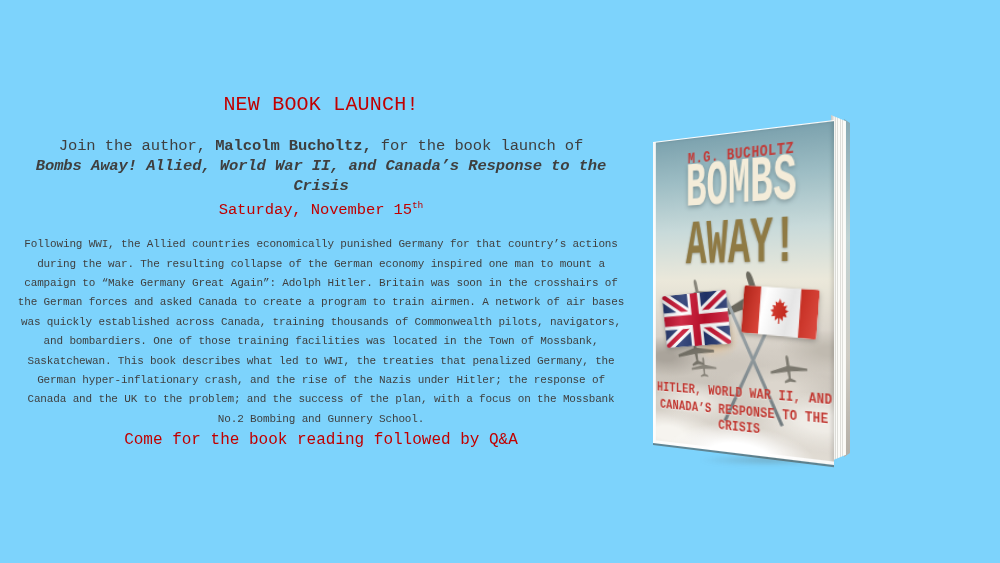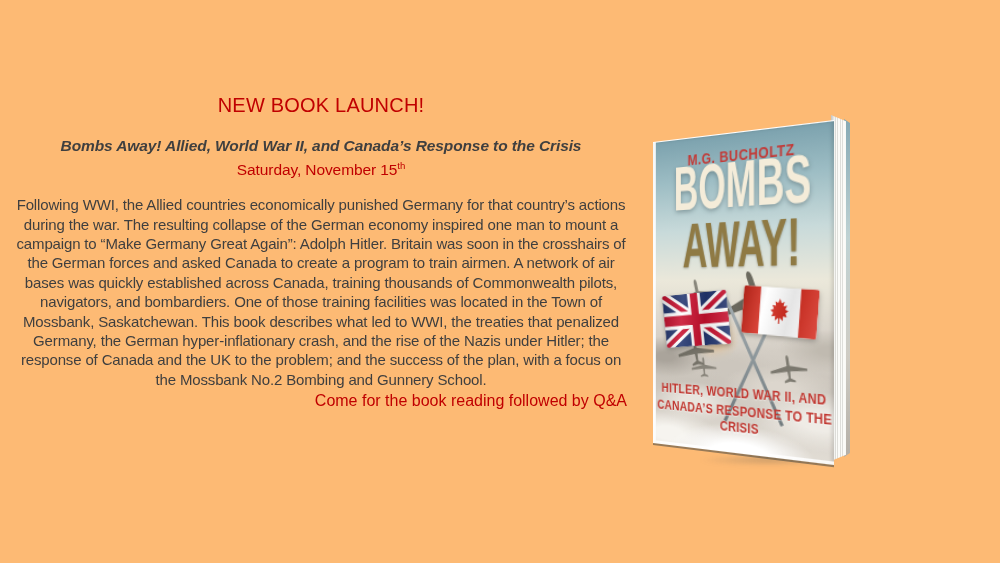--- a/index.html
+++ b/index.html
@@ -1,28 +1,28 @@
 <!DOCTYPE html>
 <html><head>
 <meta charset="utf-8">
 <style>
   html,body{margin:0;padding:0;background:#ffffff;width:1000px;height:563px;overflow:hidden;
     font-family:"Liberation Sans", sans-serif;}
-  .canvas{position:relative;width:1000px;height:563px;background:#fdba74;}
+  .canvas{position:relative;width:1000px;height:563px;background:#7dd3fc;font-family:Liberation Mono, monospace;}
 
   
   .text-col{position:absolute;left:15px;top:94px;width:612px;text-align:center;color:#3f3f3f;}
   .heading{font-size:20px;line-height:22px;font-weight:400;color:#C00000;margin:0 0 20px 0;letter-spacing:0.2px;}
   .line{margin:0;font-size:15.5px;line-height:20px;letter-spacing:-0.1px;}
   .title-line{font-weight:700;font-style:italic;}
   .date-line{color:#C00000;}
   .date-line sup{font-size:62%;}
   .venue-line b{font-weight:700;}
-  .body{margin:15px 0 0 0;font-size:15px;line-height:19.4px;letter-spacing:-0.15px;}
-  .closing{margin:1px 0 0 0;color:#C00000;font-size:16px;line-height:21px;text-align:right;}
+  .body{margin:15px 0 0 0;font-size:11px;line-height:19.4px;letter-spacing:-0.15px;}
+  .closing{margin:1px 0 0 0;color:#C00000;font-size:16px;line-height:21px;}
 
   
   .book{position:absolute;left:653px;top:142px;width:215px;height:340px;}
   .book-shadow{position:absolute;left:18px;top:310px;width:195px;height:16px;
     background:radial-gradient(ellipse 50% 50% at 50% 50%, rgba(90,90,85,.30), rgba(0,0,0,0) 72%);
     filter:blur(2px);}
   .back-board{position:absolute;left:191px;top:-23px;width:6px;height:338px;
     background:linear-gradient(180deg,#86a9b4 0%,#bfd2d3 35%,#cfccc4 70%,#b4afa7 100%);
     clip-path:polygon(0 0,100% 1.2%,100% 98.8%,0 100%);border-radius:0 2px 2px 0;}
   .pages{position:absolute;left:178px;top:-27px;width:15px;height:346px;
@@ -76,20 +76,21 @@
     transform:scaleY(1.2);text-shadow:0 1px 1px rgba(255,255,255,.5);}
 </style>
 </head>
 <body>
 
 <div class="canvas">
 
   <section class="text-col">
     <h1 class="heading">NEW BOOK LAUNCH!</h1>
 
+    <p class="line"><span>Join the author, </span><b>Malcolm Bucholtz,</b><span> for the book launch of</span></p>
 
     <p class="line title-line">Bombs Away! Allied, World War II, and Canada’s Response to the Crisis</p>
 
     <p class="line date-line"><span>Saturday, November 15</span><sup>th</sup></p>
 
 
     <p class="body">Following WWI, the Allied countries economically punished Germany for that country’s actions during the war. The resulting collapse of the German economy inspired one man to mount a campaign to “Make Germany Great Again”: Adolph Hitler. Britain was soon in the crosshairs of the German forces and asked Canada to create a program to train airmen. A network of air bases was quickly established across Canada, training thousands of Commonwealth pilots, navigators, and bombardiers. One of those training facilities was located in the Town of Mossbank, Saskatchewan.  This book describes what led to WWI, the treaties that penalized Germany, the German hyper-inflationary crash, and the rise of the Nazis under Hitler; the response of Canada and the UK to the problem; and the success of the plan, with a focus on the Mossbank No.2 Bombing and Gunnery School.</p>
 
     <p class="closing">Come for the book reading followed by Q&amp;A</p>
   </section>

